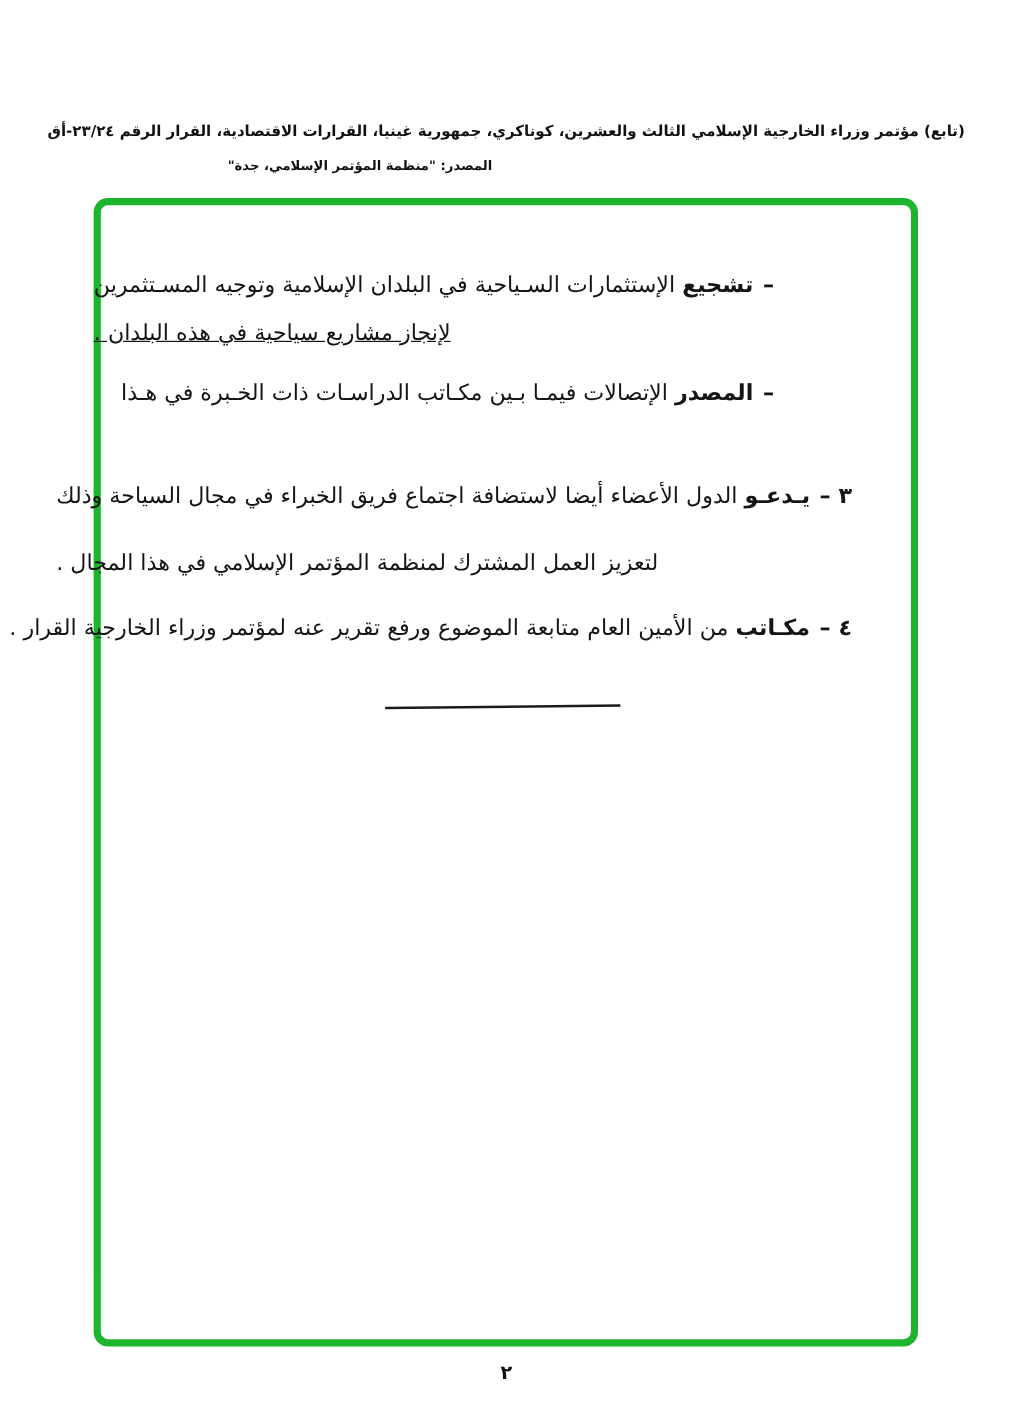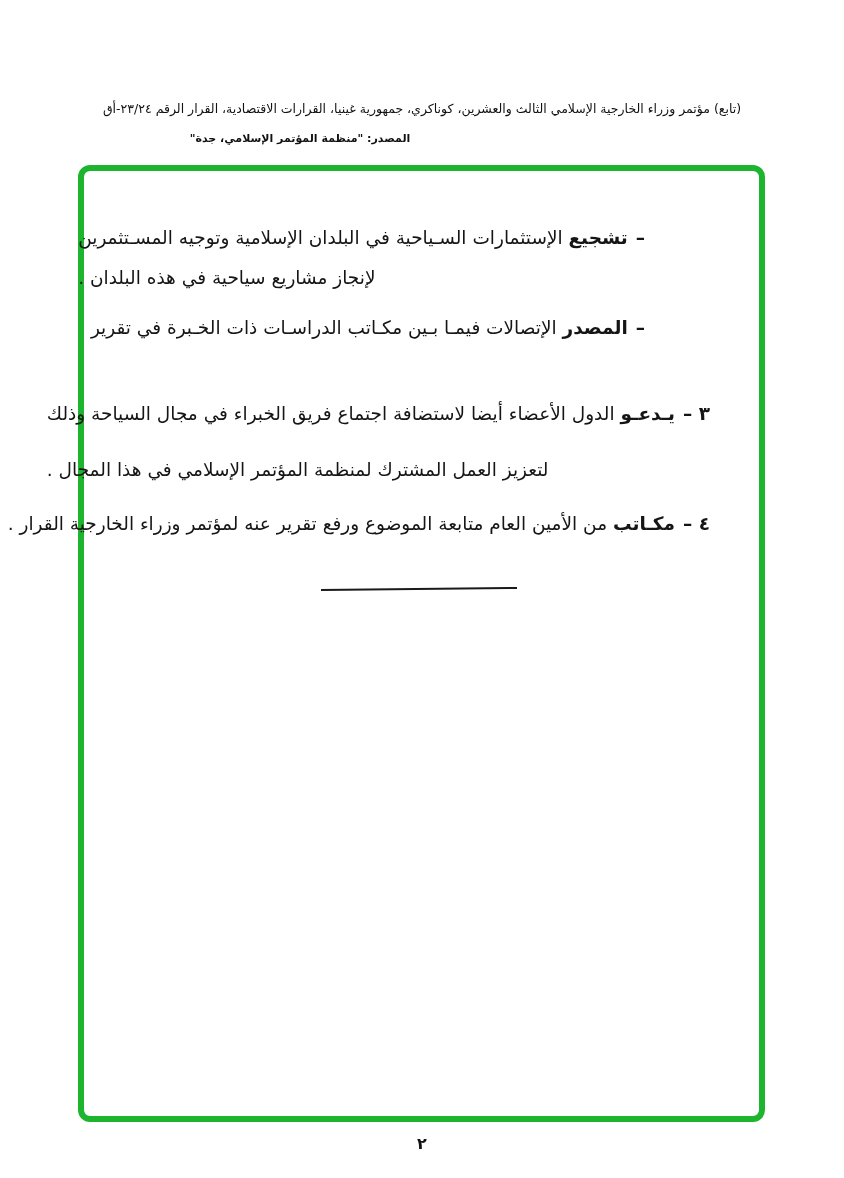--- a/index.html
+++ b/index.html
@@ -8,21 +8,21 @@
     width:844px;height:1178px;
     background:#ffffff;
     font-family:"DejaVu Sans",sans-serif;
     color:#151515;
     overflow:hidden;
   }
   
   #header-line1{
     position:absolute;top:101px;left:40px;right:40px;
     direction:rtl;text-align:center;
-    font-size:12.5px;font-weight:normal;color:#111;
+    font-size:12.5px;font-weight:bold;color:#111;
     white-space:nowrap;
   }
   #header-line2{
     position:absolute;top:132px;left:80px;width:440px;
     direction:rtl;text-align:center;
     font-size:11px;font-weight:bold;color:#111;
   }
   
   #green-box{
     position:absolute;left:78px;top:165px;
@@ -43,21 +43,21 @@
     color:#151515;
   }
   .para .marker{white-space:nowrap;font-weight:bold;}
   .para .ptext{text-align:left;}
   .para .line{white-space:nowrap;}
   .kw{font-weight:bold;}
   #p1{top:47px;right:114px;}
   #p2{top:137px;right:114px;}
   #p3{top:223px;right:49px;}
   #p4{top:333px;right:49px;}
-  #p1 .line2{margin-right:58px;}
+  #p1 .line2{margin-right:58px;text-decoration:underline;}
   #p2 .line2{margin-right:15px;}
   #p3 .line2{margin-right:10px;margin-top:16px;}
   
   #closing-rule{
     position:absolute;top:417px;right:242px;
     width:196px;height:0;
     border-top:2px solid #1a1a1a;
     transform:rotate(-0.6deg);
   }
   
@@ -82,21 +82,21 @@
       <span class="marker">–</span>
       <div class="ptext">
         <div class="line"><span class="kw">تشجيع</span><span> الإستثمارات السـياحية في البلدان الإسلامية وتوجيه المسـتثمرين</span></div>
         <div class="line line2">لإنجاز مشاريع سياحية في هذه البلدان .</div>
       </div>
     </div>
 
     <div class="para" id="p2">
       <span class="marker">–</span>
       <div class="ptext">
-        <div class="line"><span class="kw">المصدر</span><span> الإتصالات فيمـا بـين مكـاتب الدراسـات ذات الخـبرة في تقرير</span></div>
+        <div class="line"><span class="kw">المصدر</span><span> الإتصالات فيمـا بـين مكـاتب الدراسـات ذات الخـبرة في هـذا</span></div>
       </div>
     </div>
 
     <div class="para" id="p3">
       <span class="marker">٣ –</span>
       <div class="ptext">
         <div class="line"><span class="kw">يـدعـو</span><span> الدول الأعضاء أيضا لاستضافة اجتماع فريق الخبراء في مجال السياحة وذلك</span></div>
         <div class="line line2">لتعزيز العمل المشترك لمنظمة المؤتمر الإسلامي في هذا المجال .</div>
       </div>
     </div>

